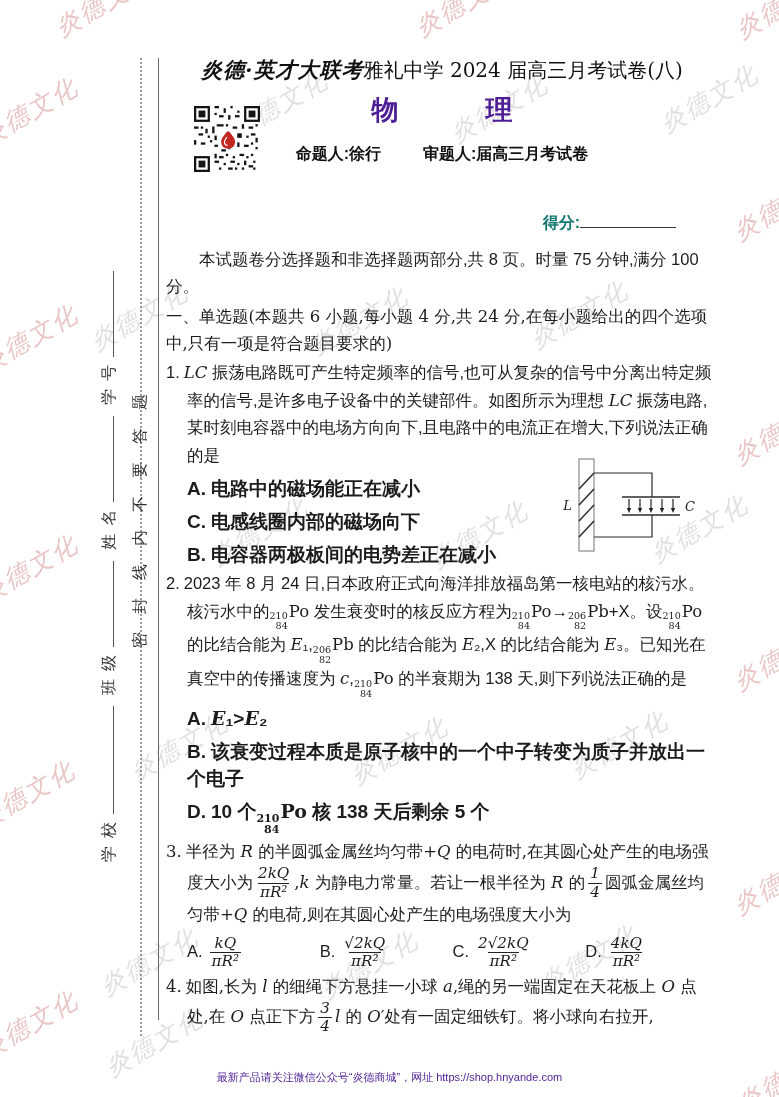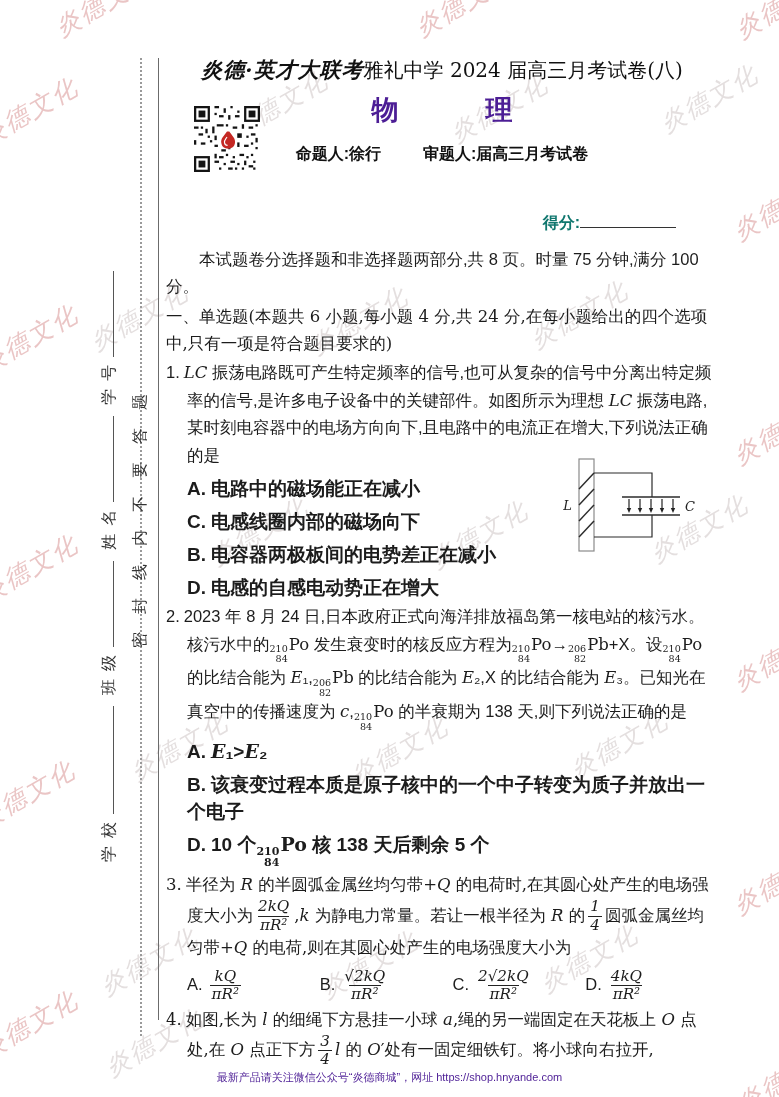--- a/index.html
+++ b/index.html
@@ -221,21 +221,20 @@
 
     <p class="section-head">
       <span class="sec-title">一、单选题</span><span class="sec-note kai">(本题共 6 小题,每小题 4 分,共 24 分,在每小题给出的四个选项中,只有一项是符合题目要求的)</span>
     </p>
 
     <div class="qgroup">
       <p class="q"><span class="qn">1.</span><span><span class="mi">LC</span> 振荡电路既可产生特定频率的信号,也可从复杂的信号中分离出特定频率的信号,是许多电子设备中的关键部件。如图所示为理想 <span class="mi">LC</span> 振荡电路,某时刻电容器中的电场方向向下,且电路中的电流正在增大,下列说法正确的是</span></p>
       <p class="opt"><span class="ol">A.</span><span>电路中的磁场能正在减小</span></p>
       <p class="opt"><span class="ol">C.</span><span>电感线圈内部的磁场向下</span></p>
       <p class="opt"><span class="ol">B.</span><span>电容器两极板间的电势差正在减小</span></p>
-      <p class="opt"><span class="ol">D.</span><span>电感的自感电动势正在增大</span></p>
 
       <svg class="fig1" width="160" height="100" viewBox="0 0 160 100">
         <defs>
           <g id="arr">
             <line x1="0" y1="0" x2="0" y2="10" stroke="#222" stroke-width="1.2"></line>
             <polygon points="-2.2,9 2.2,9 0,14" fill="#222"></polygon>
           </g>
         </defs>
         <rect x="27" y="2" width="15" height="92" fill="#fff" stroke="#8a8a8a" stroke-width="1.2"></rect>
         <g stroke="#2b2b2b" stroke-width="1.4" fill="none">

